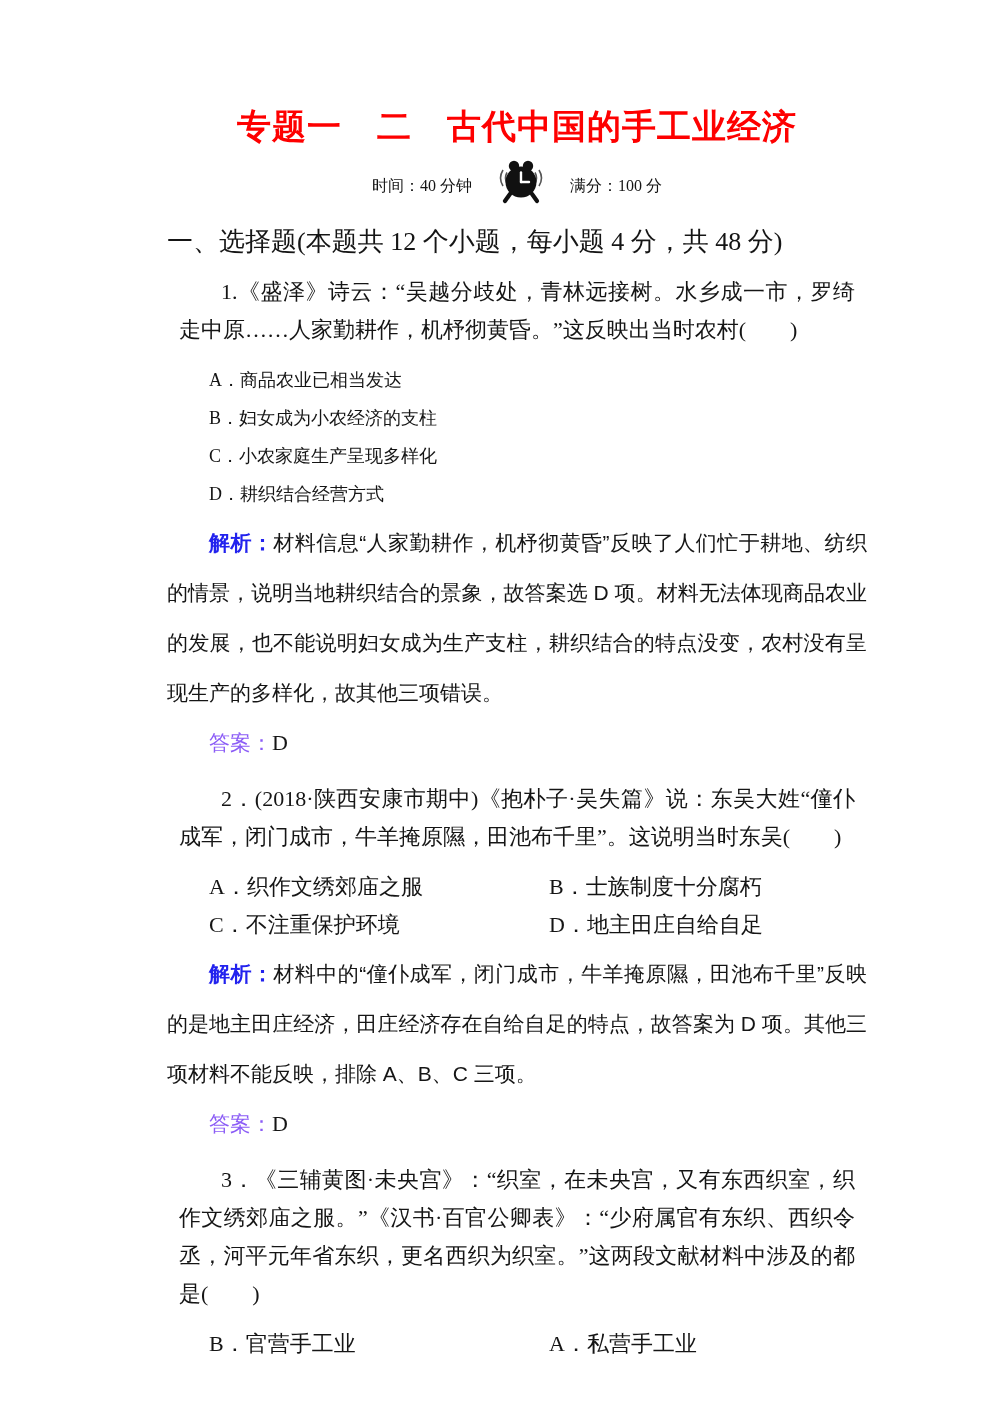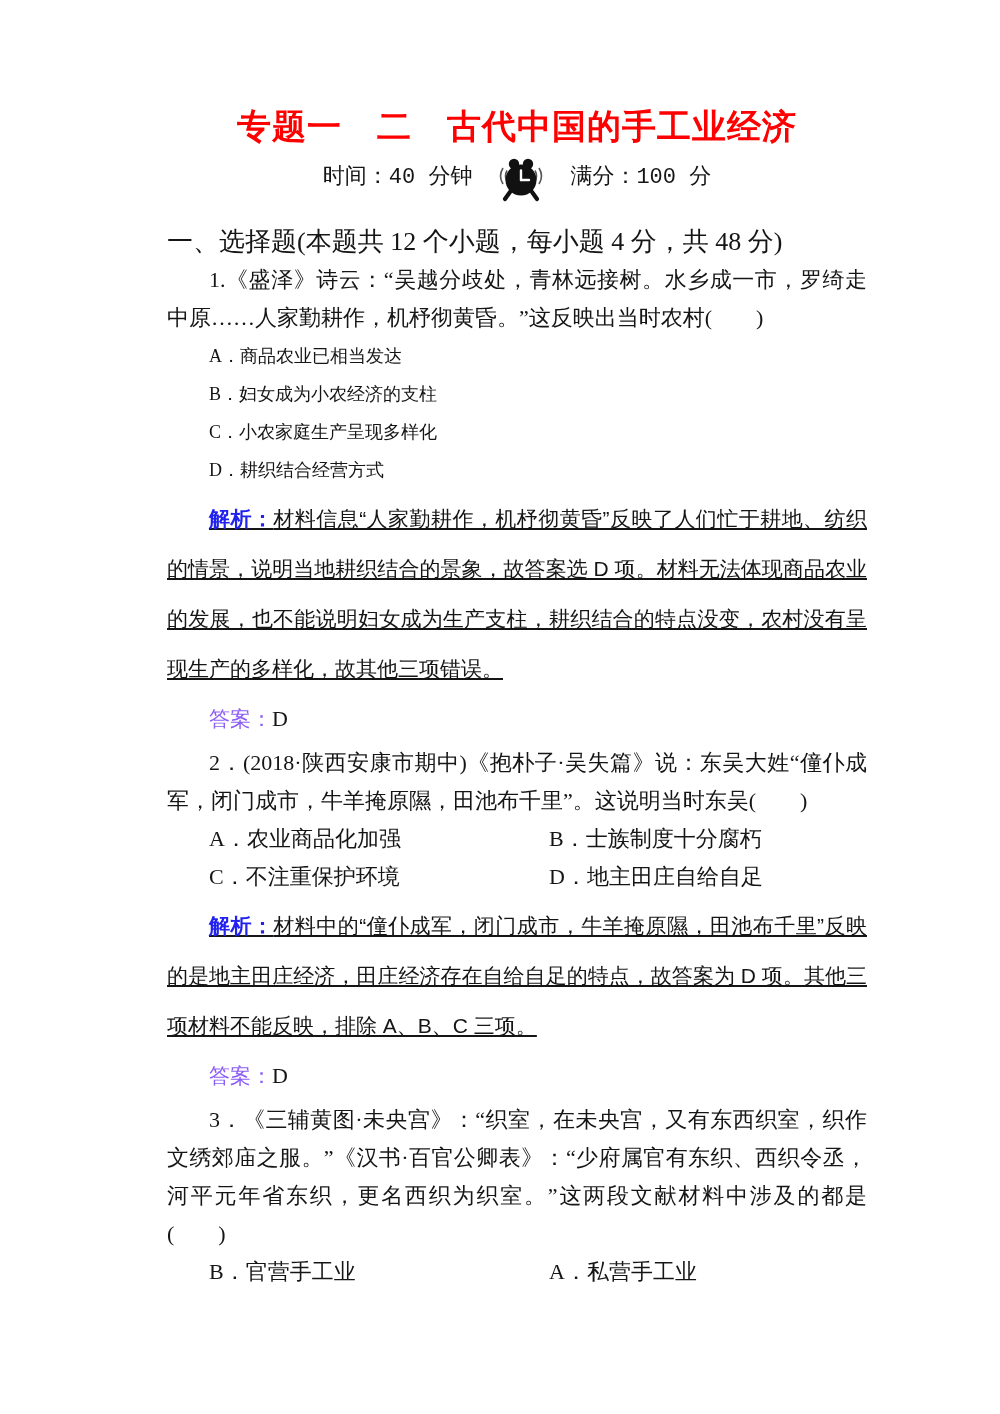--- a/index.html
+++ b/index.html
@@ -30,35 +30,34 @@
     font-size: 34px;
     line-height: 40px;
     color: #fe0000;
     letter-spacing: 1px;
     white-space: nowrap;
   }
   .meta-line {
     margin-top: 15px;
     height: 50px;
     display: flex;
-    align-items: flex-start;
+    align-items: center;
     justify-content: center;
     gap: 22px;
-    font-size: 22px;
-    font-family: Liberation Mono, monospace;
+    font-size: 16px;
   }
   .meta-line .meta-text { white-space: nowrap; }
   .clock-icon { display: inline-block; margin-top: -6px; }
   .section-header {
     margin-top: 12px;
     font-size: 26px;
     line-height: 38px;
   }
   .stem {
-    margin: 0;
+    margin: 12px;
     font-size: 22px;
     line-height: 38px;
     text-indent: 42px;
     text-align: justify;
   }
   .options-list .option {
     font-size: 18px;
     line-height: 38px;
     padding-left: 42px;
   }
@@ -69,21 +68,20 @@
     font-size: 22px;
     line-height: 38px;
   }
   .analysis {
     margin: 5px 0 0 0;
     font-family: "Liberation Sans", "DejaVu Sans", sans-serif;
     font-size: 21px;
     line-height: 50px;
     text-indent: 42px;
     text-align: justify;
-    text-decoration: underline;
   }
   .analysis-label {
     color: #2222ee;
     font-weight: bold;
   }
   .answer-line {
     padding-left: 42px;
     font-size: 22px;
     line-height: 50px;
   }
@@ -136,21 +134,21 @@
         <div class="option">C．小农家庭生产呈现多样化</div>
         <div class="option">D．耕织结合经营方式</div>
       </div>
       <p class="analysis"><span class="analysis-label">解析：</span><span>材料信息“人家勤耕作，机杼彻黄昏”反映了人们忙于耕地、纺织的情景，说明当地耕织结合的景象，故答案选 D 项。材料无法体现商品农业的发展，也不能说明妇女成为生产支柱，耕织结合的特点没变，农村没有呈现生产的多样化，故其他三项错误。</span></p>
       <div class="answer-line"><span class="answer-label">答案：</span><span class="answer-value">D</span></div>
     </div>
 
     <div class="question">
       <p class="stem">2．(2018·陕西安康市期中)《抱朴子·吴失篇》说：东吴大姓“僮仆成军，闭门成市，牛羊掩原隰，田池布千里”。这说明当时东吴(　　)</p>
       <div class="options-grid">
-        <div class="option">A．农业商品化加强</div>
+        <div class="option">A．织作文绣郊庙之服</div>
         <div class="option">B．士族制度十分腐朽</div>
         <div class="option">C．不注重保护环境</div>
         <div class="option">D．地主田庄自给自足</div>
       </div>
       <p class="analysis"><span class="analysis-label">解析：</span><span>材料中的“僮仆成军，闭门成市，牛羊掩原隰，田池布千里”反映的是地主田庄经济，田庄经济存在自给自足的特点，故答案为 D 项。其他三项材料不能反映，排除 A、B、C 三项。</span></p>
       <div class="answer-line"><span class="answer-label">答案：</span><span class="answer-value">D</span></div>
     </div>
 
     <div class="question">
       <p class="stem">3．《三辅黄图·未央宫》：“织室，在未央宫，又有东西织室，织作文绣郊庙之服。”《汉书·百官公卿表》：“少府属官有东织、西织令丞，河平元年省东织，更名西织为织室。”这两段文献材料中涉及的都是(　　)</p>

